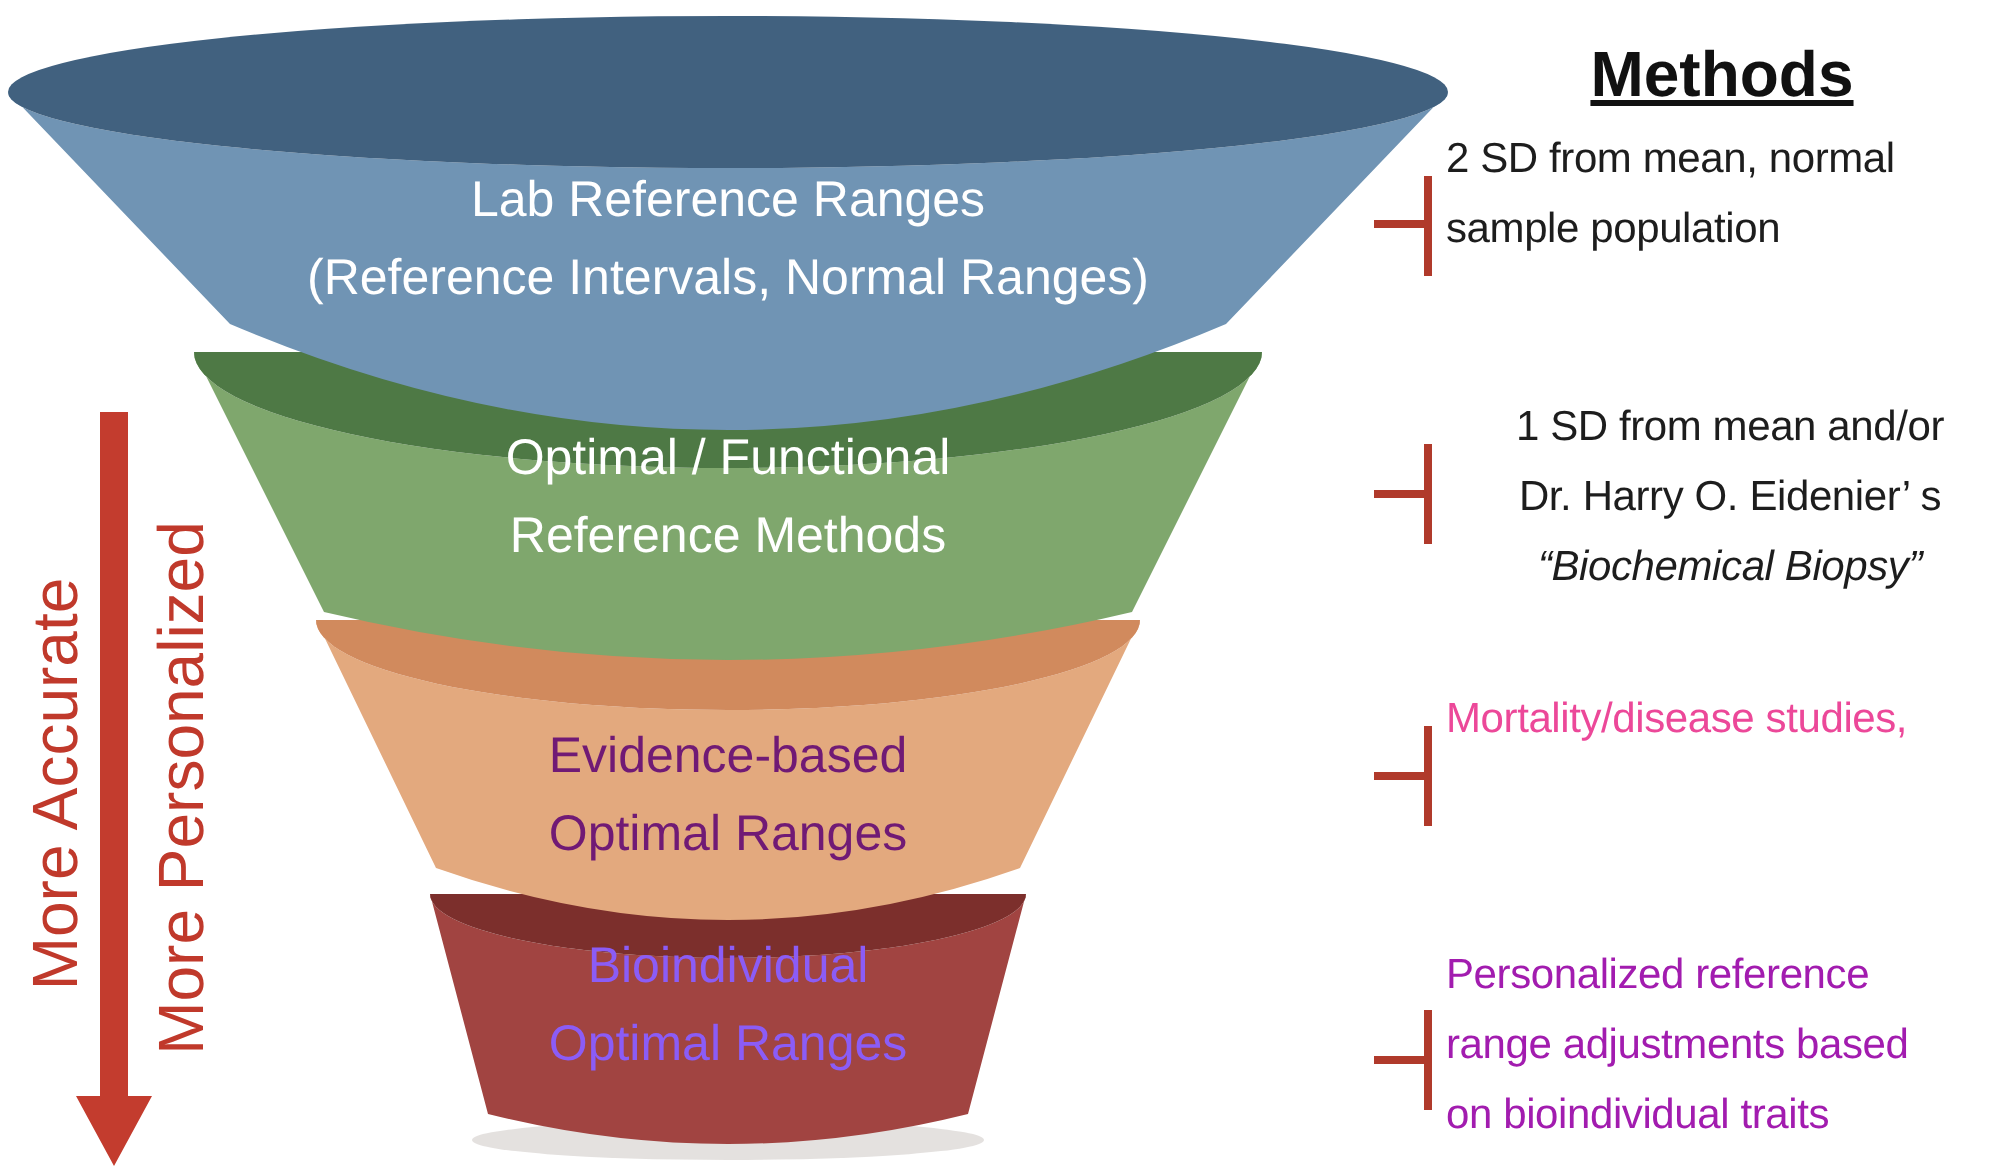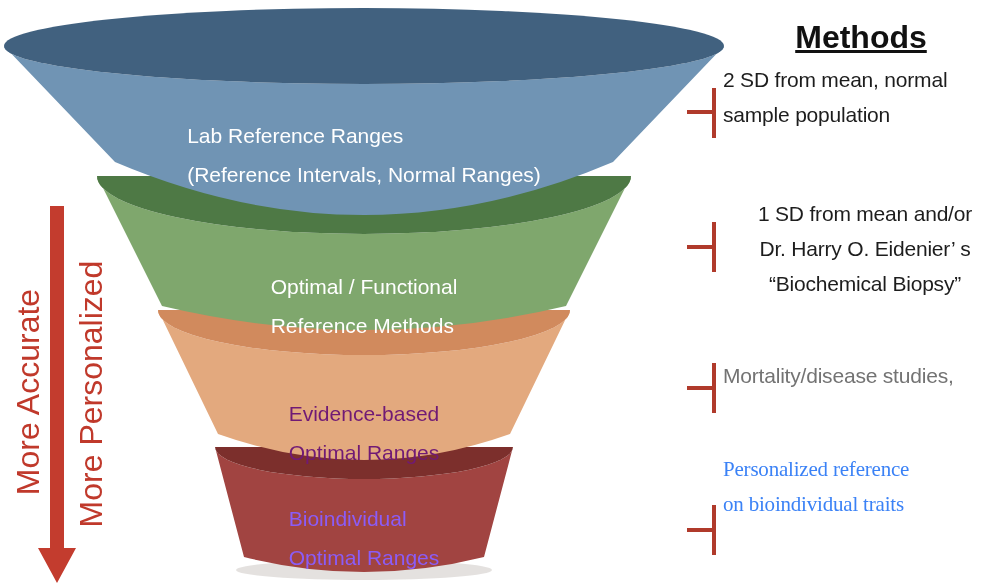--- a/index.html
+++ b/index.html
@@ -4,38 +4,38 @@
 <style>
   html,body { margin:0; padding:0; background:#fff; }
   .stage {
     position:relative; width:1007px; height:585px; background:#ffffff;
     font-family:"Liberation Sans", sans-serif; overflow:hidden;
   }
   .art { position:absolute; left:0; top:0; width:1007px; height:585px; }
 
   .tier-label {
     position:absolute; left:364px; transform:translateX(-50%);
-    text-align:left; font-size:21px; line-height:39px;
-    white-space:nowrap; font-weight:400;margin-top:35px;
+    text-align:center; font-size:25px; line-height:39px;
+    white-space:nowrap; font-weight:400;
   }
   .rot {
     position:absolute; transform:translate(-50%,-50%) rotate(-90deg);
     font-size:32px; white-space:nowrap; font-weight:400;
   }
   .methods-title {
     position:absolute; left:723px; top:8px; width:276px;
     text-align:center; font-size:32px; font-weight:bold;
     text-decoration:underline; color:#111111;margin-top:11px;
   }
   .method-entry {
     position:absolute; left:723px; width:284px;
     font-size:21px; line-height:35px; letter-spacing:-0.2px;
   }
   .method-line { white-space:nowrap; }
-  .italic { }
+  .italic { font-style:italic; }
 </style>
 </head>
 <body>
 
 <div class="stage">
 
   <svg class="art" viewBox="0 0 1007 585" aria-hidden="true">
 
     <ellipse cx="364" cy="570" rx="128" ry="10" opacity="0.7" fill="#D9D4D2"></ellipse>
 
@@ -76,21 +76,21 @@
     <g>
       <rect x="712" y="505" width="4" height="50" fill="#B03A2B"></rect>
       <rect x="687" y="528" width="25" height="4" fill="#B03A2B"></rect>
     </g>
   </svg>
 
   <div class="tier-label" style="top: 81px; color: rgb(255, 255, 255);">
     <div>Lab Reference Ranges</div>
     <div>(Reference Intervals, Normal Ranges)</div>
   </div>
-  <div class="tier-label" style="top: 232px; color: rgb(255, 255, 255);">
+  <div class="tier-label" style="top: 210px; color: rgb(255, 255, 255);">
     <div>Optimal / Functional</div>
     <div>Reference Methods</div>
   </div>
   <div class="tier-label" style="top: 359px; color: #701a75;">
     <div>Evidence-based</div>
     <div>Optimal Ranges</div>
   </div>
   <div class="tier-label" style="top: 464px; color: #8b5cf6;">
     <div>Bioindividual</div>
     <div>Optimal Ranges</div>
@@ -105,22 +105,23 @@
     <div class="method-line">2 SD from mean, normal</div>
     <div class="method-line">sample population</div>
   </div>
 
   <div class="method-entry" style="top: 196px; color: rgb(29, 29, 29); text-align: center;">
     <div class="method-line">1 SD from mean and/or</div>
     <div class="method-line">Dr. Harry O. Eidenier’ s</div>
     <div class="method-line italic">“Biochemical Biopsy”</div>
   </div>
 
-  <div class="method-entry" style="top: 358px; color: #737373;">
+  <div class="method-entry" style="top: 342px; color: #ec4899;">
     <div class="method-line">Mortality/disease studies,</div>
   </div>
 
-  <div class="method-entry" style="top: 452px; color: #3b82f6; font-family: Liberation Serif, serif;">
+  <div class="method-entry" style="top: 470px; color: #a21caf;">
     <div class="method-line">Personalized reference</div>
+    <div class="method-line">range adjustments based</div>
     <div class="method-line">on bioindividual traits</div>
   </div>
 
 </div>
 
 </body></html>

